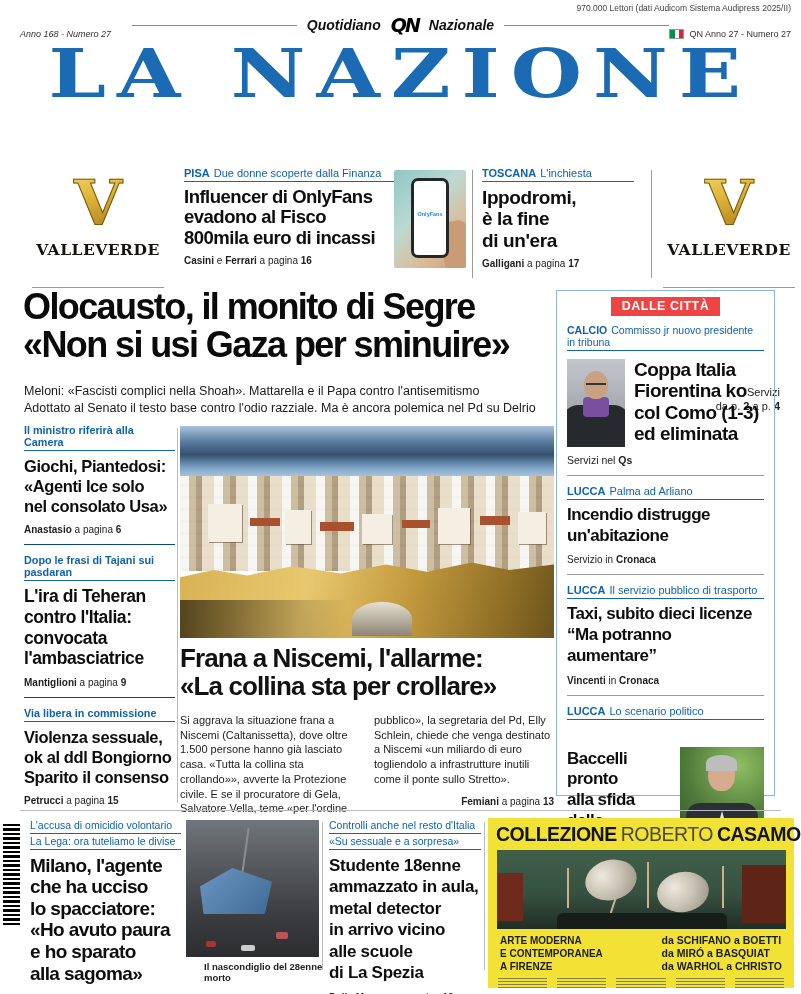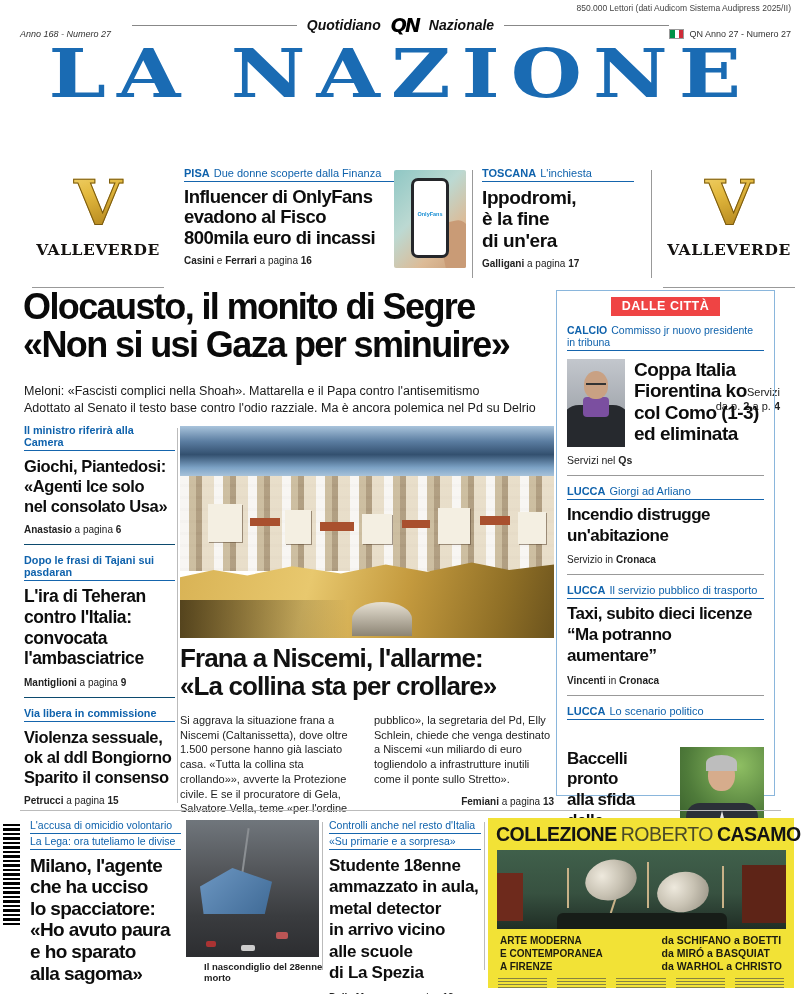--- a/index.html
+++ b/index.html
@@ -168,21 +168,21 @@
   .cas-right { font-size:10.5px; font-weight:700; line-height:1.25; color:#1c1c10; white-space:pre-line; text-align:left;margin-left:41px; }
   .cas-foot { display:flex; gap:10px; margin-top:5px; padding:0 2px; }
   .cas-foot i { display:block; flex:1; height:11px;
     background:repeating-linear-gradient(180deg,#6b6b45 0 1px,transparent 1px 3px); opacity:0.8; }
 </style>
 </head>
 <body>
 
 <div class="page">
 
-  <div class="readers">850.000 Lettori  (dati Audicom Sistema Audipress 2025/II)</div>
+  <div class="readers">970.000 Lettori  (dati Audicom Sistema Audipress 2025/II)</div>
   <div class="brandline">
     <span class="rule"></span>
     <span class="bword">Quotidiano</span>
     <span class="qn-logo">QN</span>
     <span class="bword">Nazionale</span>
     <span class="rule"></span>
   </div>
   <div class="issue-left">Anno 168 - Numero 27</div>
   <div class="issue-right">
     <span class="flag">
@@ -317,21 +317,21 @@
         <h3 class="hl calcio-hl">Coppa Italia
 Fiorentina ko
 col Como (1-3)
 ed eliminata</h3>
       </div>
       <p class="byline rr-byline"><span>Servizi nel </span><span class="bb">Qs</span></p>
     </div>
     <div class="rr-div"></div>
 
     <div class="rr-pad lucca">
-      <span class="kick kline"><span class="ktag">LUCCA</span><span>Giorgi ad Arliano</span></span>
+      <span class="kick kline"><span class="ktag">LUCCA</span><span>Palma ad Arliano</span></span>
       <h3 class="hl">Incendio distrugge
 un'abitazione</h3>
       <p class="byline"><span>Servizio in </span><span class="bb">Cronaca</span></p>
     </div>
     <div class="rr-div"></div>
 
     <div class="rr-pad lucca">
       <span class="kick kline"><span class="ktag">LUCCA</span><span>Il servizio pubblico di trasporto</span></span>
       <h3 class="hl">Taxi, subito dieci licenze
 “Ma potranno aumentare”</h3>
@@ -378,21 +378,21 @@
     <div class="bp-deb1"></div>
     <div class="bp-deb2"></div>
     <div class="bp-deb3"></div>
   </div>
   <div class="bcaption">Il nascondiglio del 28enne morto</div>
 
   <div class="vline" style="left:322px; top:822px; height:148px; background:#bbb;"></div>
 
   <div class="bstory spezia">
     <span class="kick kline">Controlli anche nel resto d'Italia</span>
-    <span class="kick kline">«Su primarie e a sorpresa»</span>
+    <span class="kick kline">«Su sessuale e a sorpresa»</span>
     <h3 class="hl">Studente 18enne
 ammazzato in aula,
 metal detector
 in arrivo vicino
 alle scuole
 di La Spezia</h3>
     <p class="byline"><span class="bb">Della Maggesa</span><span> a pagina </span><span class="bb">12</span></p>
   </div>
 
   <div class="vline" style="left:484px; top:822px; height:148px; background:#bbb;"></div>

